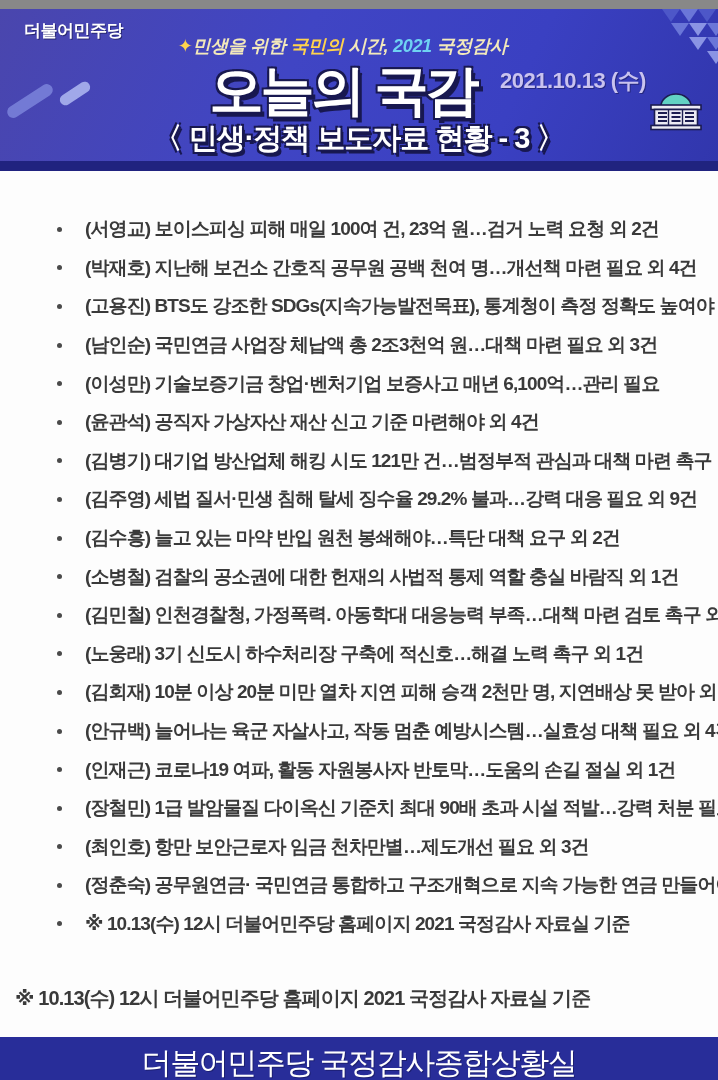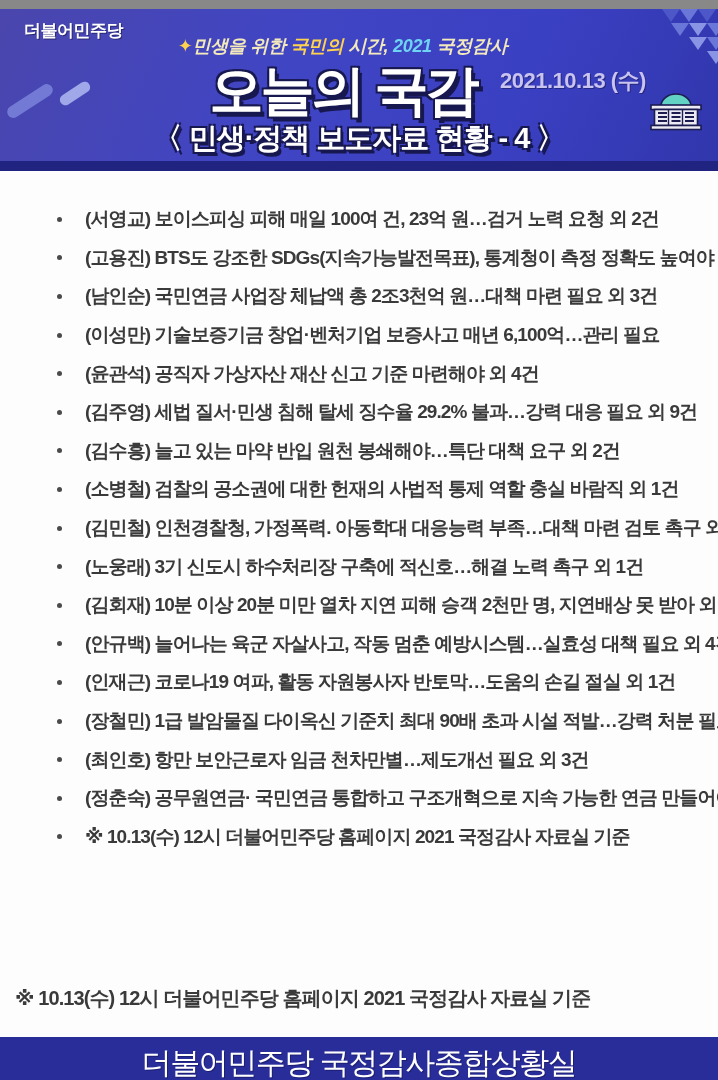--- a/index.html
+++ b/index.html
@@ -44,21 +44,21 @@
       2px 2px 0 #181850, 3px 4px 0 #181850;
   }
   .slash{position:absolute;border-radius:8px;}
   .slash1{left:4px;top:86px;width:52px;height:12px;background:#7b84da;transform:rotate(-33deg);opacity:.85;}
   .slash2{left:58px;top:79px;width:34px;height:11px;background:#aab2ee;transform:rotate(-33deg);opacity:.9;}
   .corner-tris{position:absolute;right:0;top:0;}
   .building{position:absolute;left:648px;top:83px;}
   
   .content-list{
     position:absolute;left:0;top:162px;width:718px;height:866px;
-    box-sizing:border-box;padding-top:29px;margin:0;list-style:none;
+    box-sizing:border-box;padding-top:39px;margin:0;list-style:none;
   }
   .content-list li{
     position:relative;height:38.6px;display:flex;align-items:center;
     padding-left:45px;box-sizing:border-box;
     font-size:19px;font-weight:700;color:#3a3a3a;letter-spacing:-0.9px;white-space:nowrap;
   }
   .content-list li::before{
     content:"";position:absolute;left:17px;top:50%;margin-top:-2.5px;
     width:5px;height:5px;border-radius:50%;background:#4a4a4a;
   }
@@ -121,40 +121,46 @@
           <rect x="23.5" y="24" width="9" height="2"></rect>
           <rect x="23.5" y="28" width="9" height="2"></rect>
         <rect x="37" y="20" width="9" height="2"></rect>
           <rect x="37" y="24" width="9" height="2"></rect>
           <rect x="37" y="28" width="9" height="2"></rect>
       </g>
       <line x1="20.5" y1="18" x2="20.5" y2="33" stroke="#1c1c50" stroke-width="1.4"></line>
       <line x1="34.5" y1="18" x2="34.5" y2="33" stroke="#1c1c50" stroke-width="1.4"></line>
     </svg>
 
-    <div class="subtitle">〈 민생·정책 보도자료 현황 - 4 〉</div>
+    <div class="subtitle">〈 민생·정책 보도자료 현황 - 3 〉</div>
 
     <div class="header-strip"></div>
   </div>
 
   <ul class="content-list">
       <li>
         <span>(서영교) 보이스피싱 피해 매일 100여 건, 23억 원…검거 노력 요청 외 2건</span>
       </li>
       <li>
+        <span>(박재호) 지난해 보건소 간호직 공무원 공백 천여 명…개선책 마련 필요 외 4건</span>
+      </li>
+      <li>
         <span>(고용진) BTS도 강조한 SDGs(지속가능발전목표), 통계청이 측정 정확도 높여야</span>
       </li>
       <li>
         <span>(남인순) 국민연금 사업장 체납액 총 2조3천억 원…대책 마련 필요 외 3건</span>
       </li>
       <li>
         <span>(이성만) 기술보증기금 창업·벤처기업 보증사고 매년 6,100억…관리 필요</span>
       </li>
       <li>
         <span>(윤관석) 공직자 가상자산 재산 신고 기준 마련해야 외 4건</span>
+      </li>
+      <li>
+        <span>(김병기) 대기업 방산업체 해킹 시도 121만 건…범정부적 관심과 대책 마련 촉구</span>
       </li>
       <li>
         <span>(김주영) 세법 질서·민생 침해 탈세 징수율 29.2% 불과…강력 대응 필요 외 9건</span>
       </li>
       <li>
         <span>(김수흥) 늘고 있는 마약 반입 원천 봉쇄해야…특단 대책 요구 외 2건</span>
       </li>
       <li>
         <span>(소병철) 검찰의 공소권에 대한 헌재의 사법적 통제 역할 충실 바람직 외 1건</span>
       </li>

